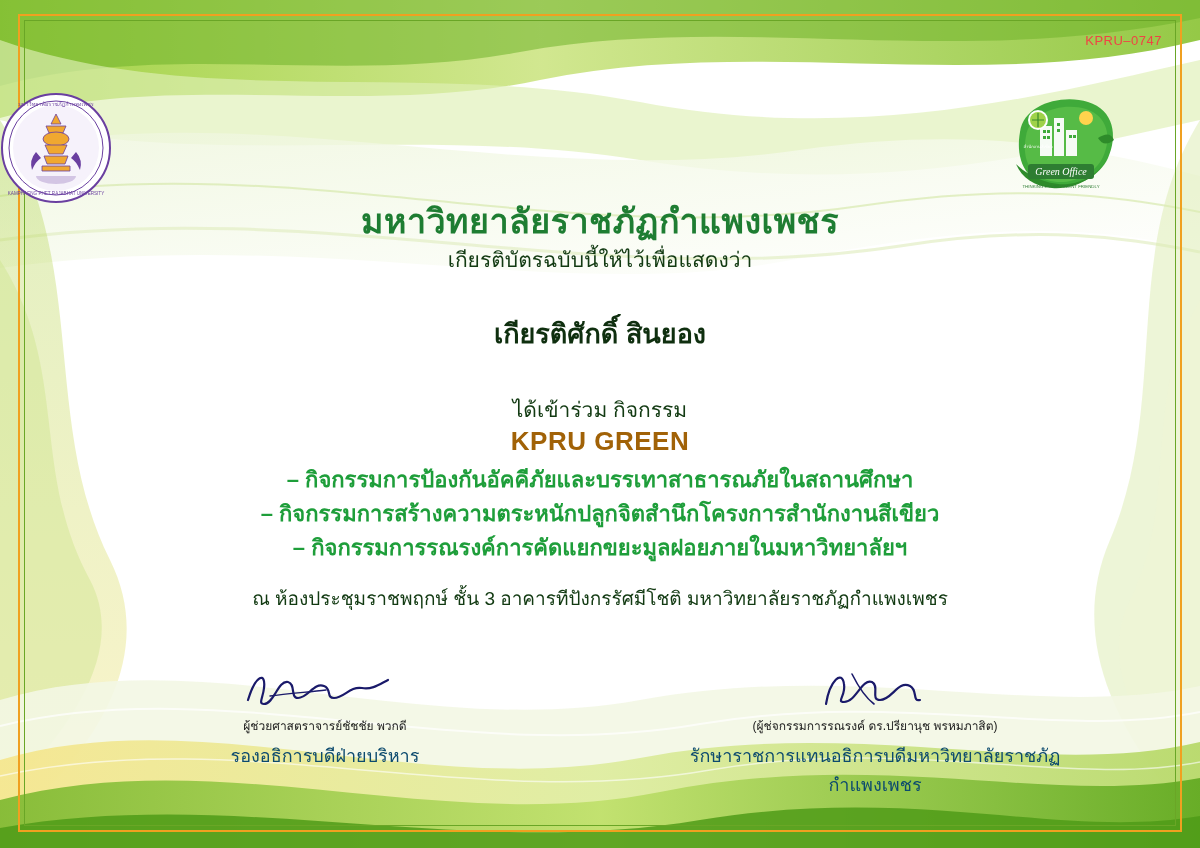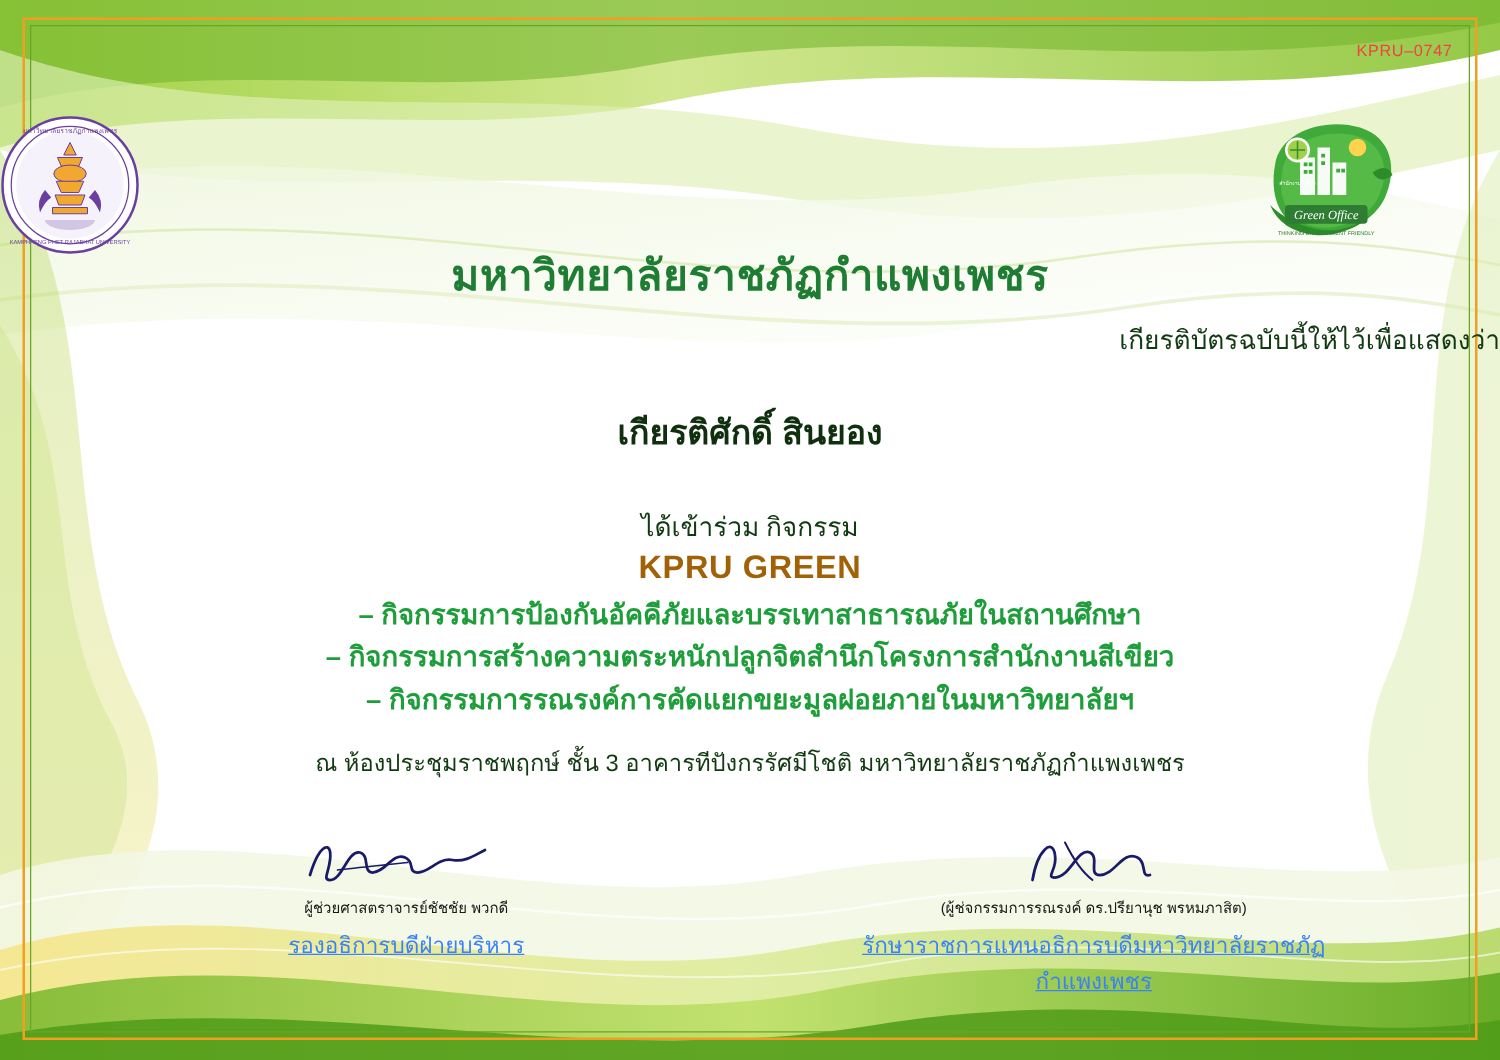--- a/index.html
+++ b/index.html
@@ -87,36 +87,33 @@
     text-align: center;
   }
   .univ-name {
     font-size: 34px;
     font-weight: bold;
     color: #1e7d32;
     letter-spacing: 0.5px;
     line-height: 1.25;
   }
   .subtitle {
-    margin-top: 12px;
     font-size: 21px;
     color: #123a12;
-    text-align: right;
   }
   .recipient {
     margin-top: 36px;
     font-size: 27px;
     font-weight: bold;
     color: #0f2f0f;
   }
   .joined {
     margin-top: 38px;
     font-size: 21px;
     color: #123a12;
-    font-family: Liberation Serif, serif;
   }
   .program {
     font-size: 26px;
     font-weight: bold;
     color: #a16207;
     letter-spacing: 0.5px;
   }
   .activity-list {
     margin-top: 6px;
   }
@@ -159,23 +156,22 @@
     align-items: flex-end;
     justify-content: center;
   }
   .sig-name {
     font-size: 12px;
     color: #1a1a1a;
     margin-top: 4px;
   }
   .sig-title {
     font-size: 18px;
-    color: #3b82f6;
+    color: #0c4a6e;
     margin-top: 6px;
-    text-decoration: underline;
   }
 </style>
 </head>
 <body>
 
 <div class="certificate">
 
   <svg class="bg-svg" viewBox="0 0 1200 848" preserveAspectRatio="none">
     <defs>
       <linearGradient id="gTop" x1="0" y1="0" x2="1" y2="0">

